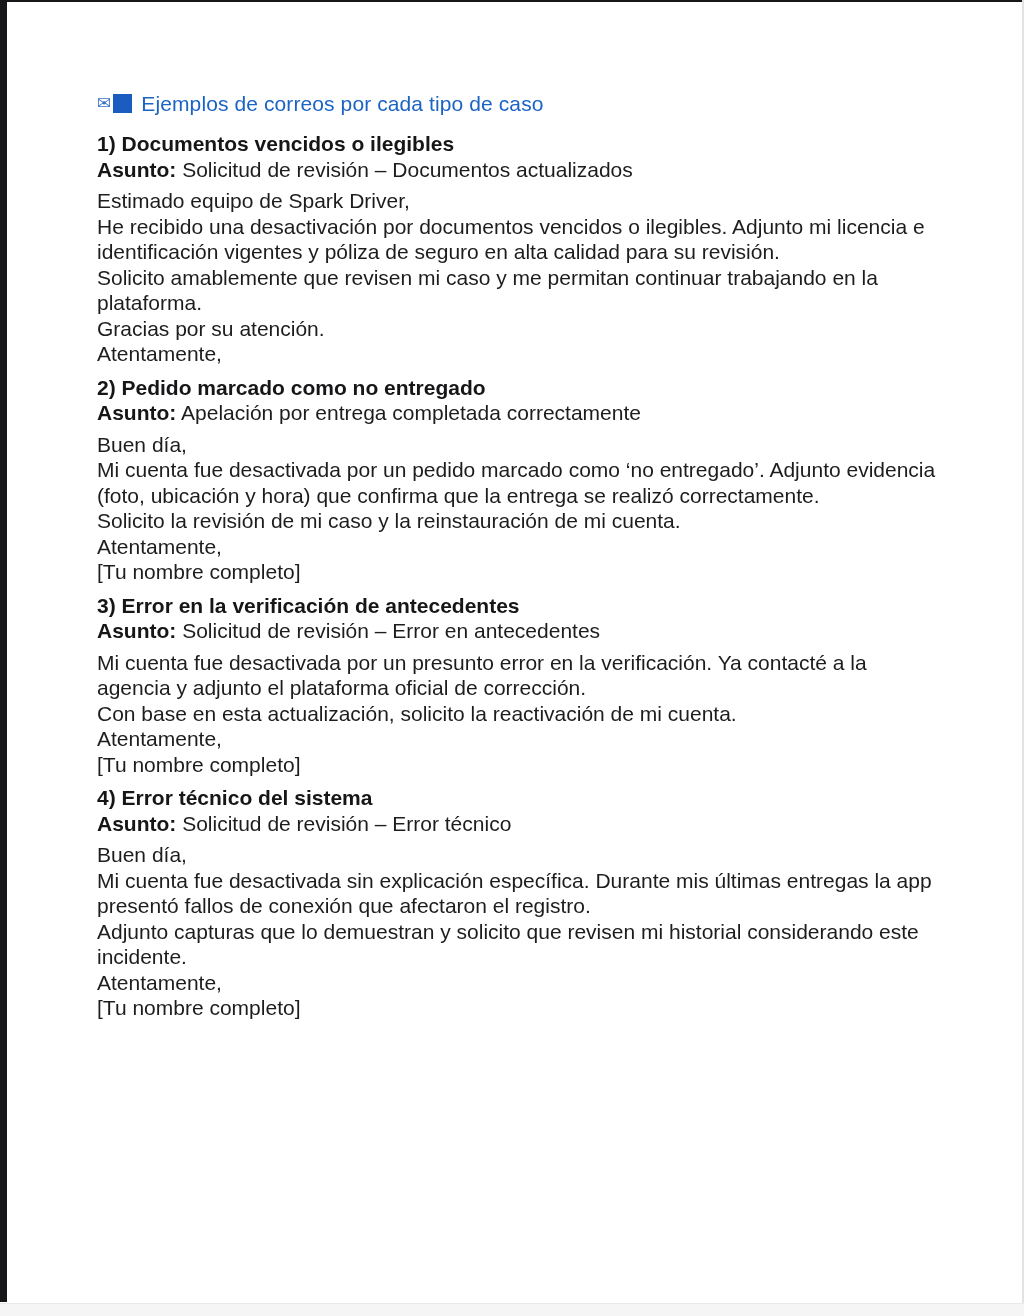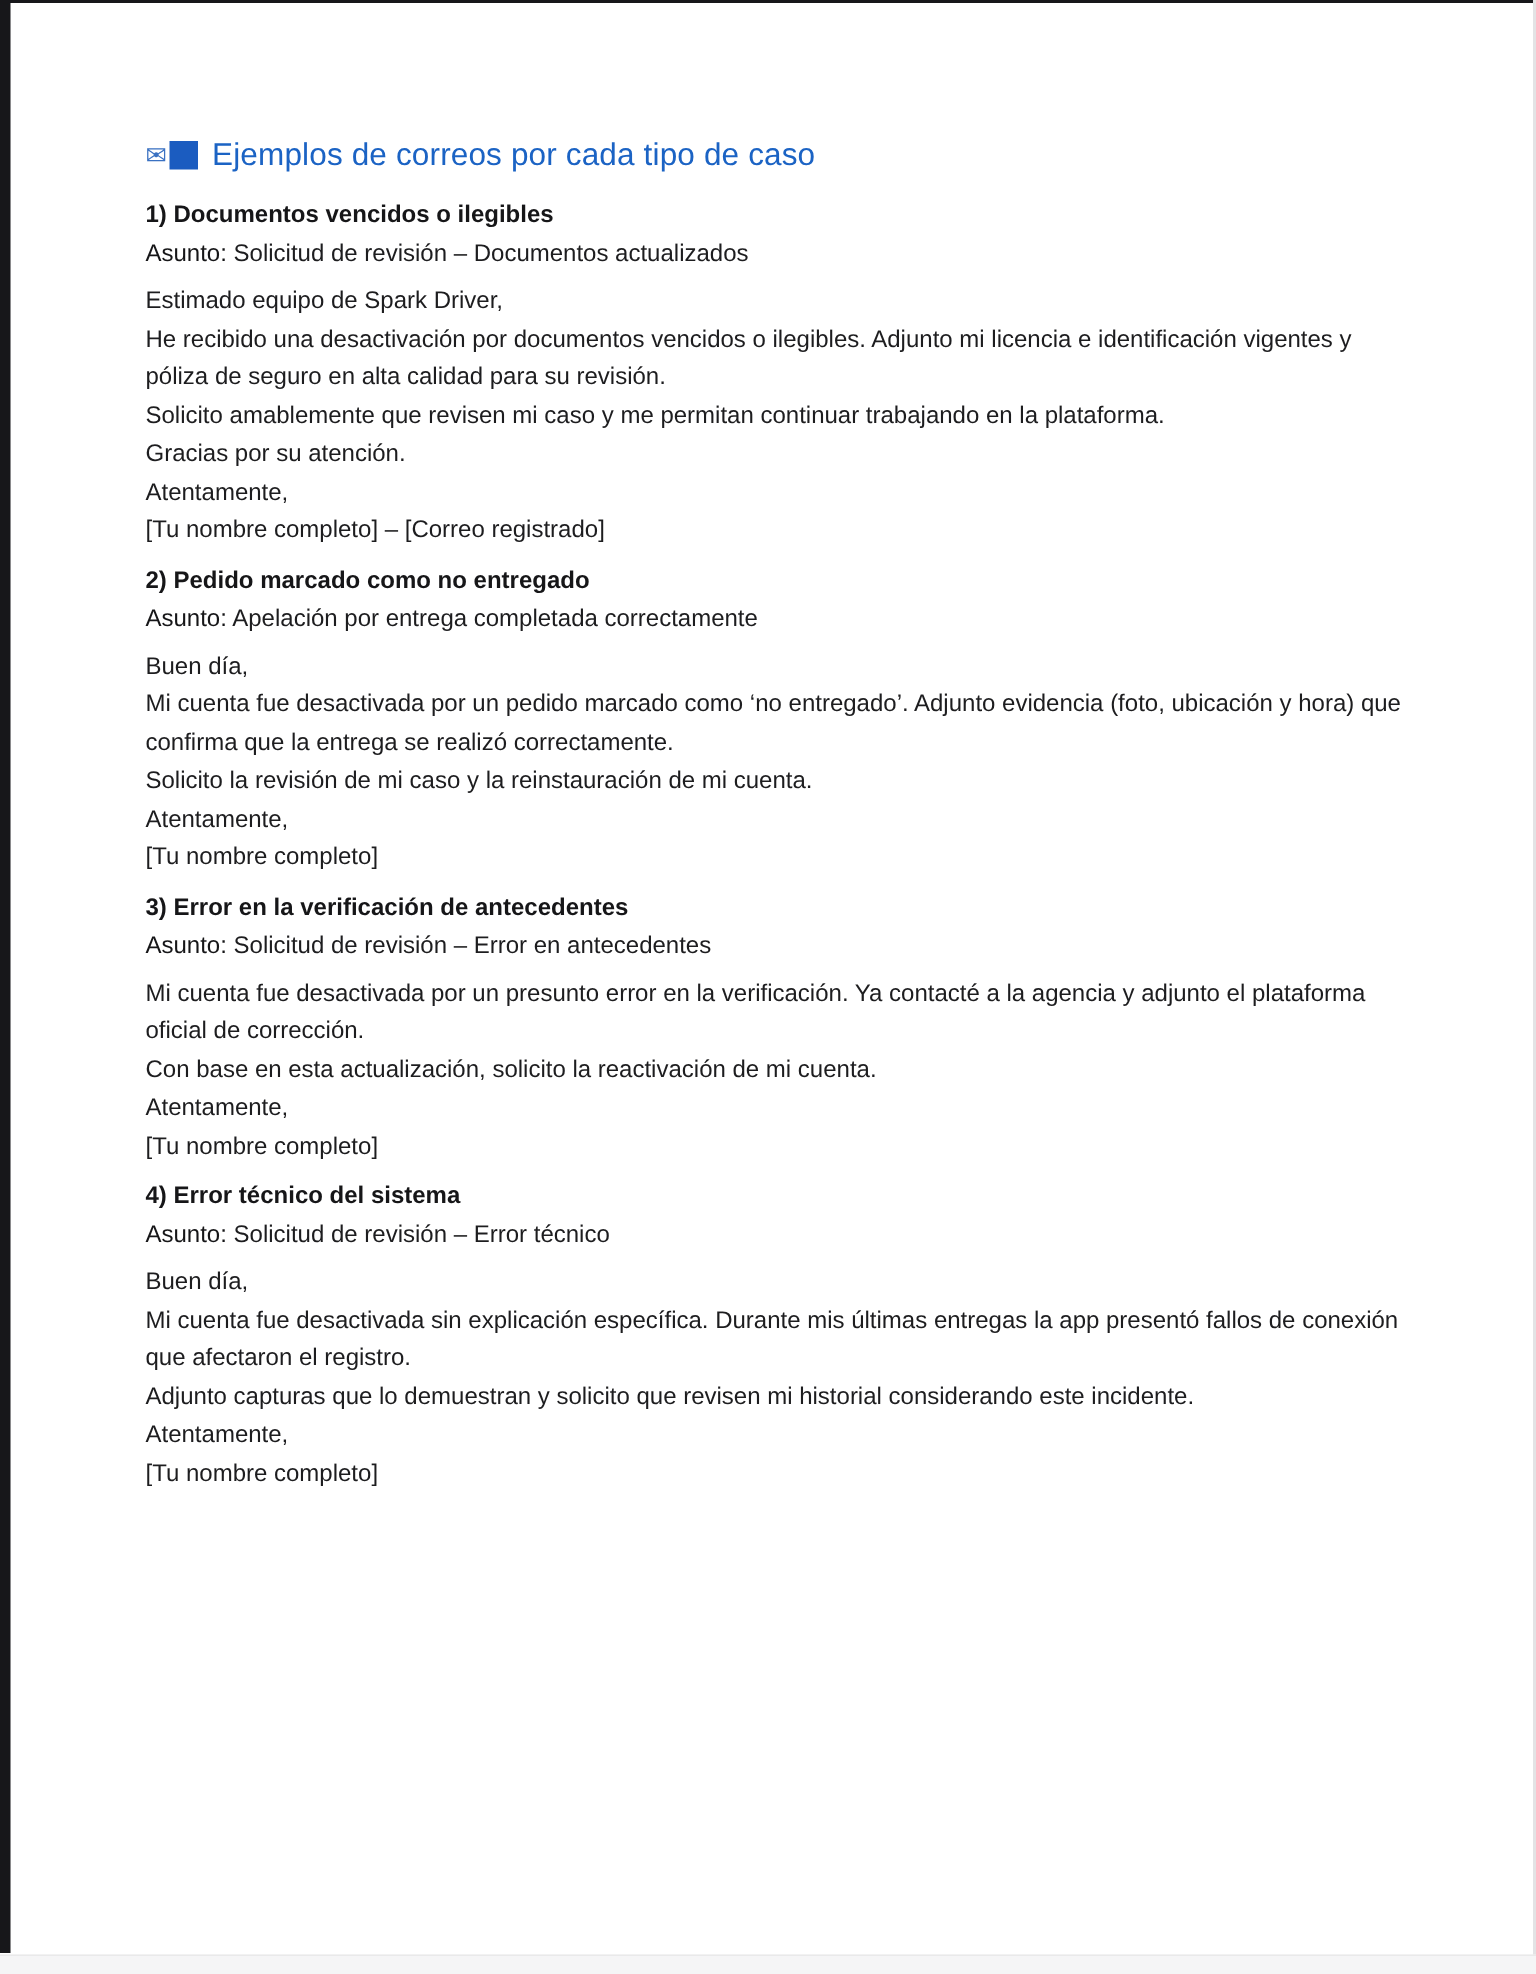--- a/index.html
+++ b/index.html
@@ -61,25 +61,25 @@
     height: 19px;
     background: #1b5cc0;
     margin-right: 9px;
   }
 
   .section { margin-top: 8px; }
   .section:first-of-type { margin-top: 0; }
 
   .section p {
     margin: 0;
-    font-size: 16px;
+    font-size: 21px;
     line-height: 25.5px;
   }
   .section-title { font-weight: 700; color: #161618; }
-  .subject-line strong { font-weight: 400; color: #161618; }
+  .subject-line strong { font-weight: 700; color: #161618; }
   .email-body { margin-top: 6px; }
 </style>
 </head>
 <body>
 
 <div class="frame-top"></div>
 <div class="frame-left"></div>
 <div class="frame-right"></div>
 <div class="frame-bottom"></div>
 
@@ -93,21 +93,20 @@
 
   <div class="section">
     <p class="section-title">1) Documentos vencidos o ilegibles</p>
     <p class="subject-line"><strong>Asunto:</strong> <span>Solicitud de revisión – Documentos actualizados</span></p>
     <div class="email-body">
       <p>Estimado equipo de Spark Driver,</p>
       <p>He recibido una desactivación por documentos vencidos o ilegibles. Adjunto mi licencia e identificación vigentes y póliza de seguro en alta calidad para su revisión.</p>
       <p>Solicito amablemente que revisen mi caso y me permitan continuar trabajando en la plataforma.</p>
       <p>Gracias por su atención.</p>
       <p>Atentamente,</p>
-      <p>[Tu nombre completo] – [Correo registrado]</p>
     </div>
   </div>
 
   <div class="section">
     <p class="section-title">2) Pedido marcado como no entregado</p>
     <p class="subject-line"><strong>Asunto:</strong> <span>Apelación por entrega completada correctamente</span></p>
     <div class="email-body">
       <p>Buen día,</p>
       <p>Mi cuenta fue desactivada por un pedido marcado como ‘no entregado’. Adjunto evidencia (foto, ubicación y hora) que confirma que la entrega se realizó correctamente.</p>
       <p>Solicito la revisión de mi caso y la reinstauración de mi cuenta.</p>

